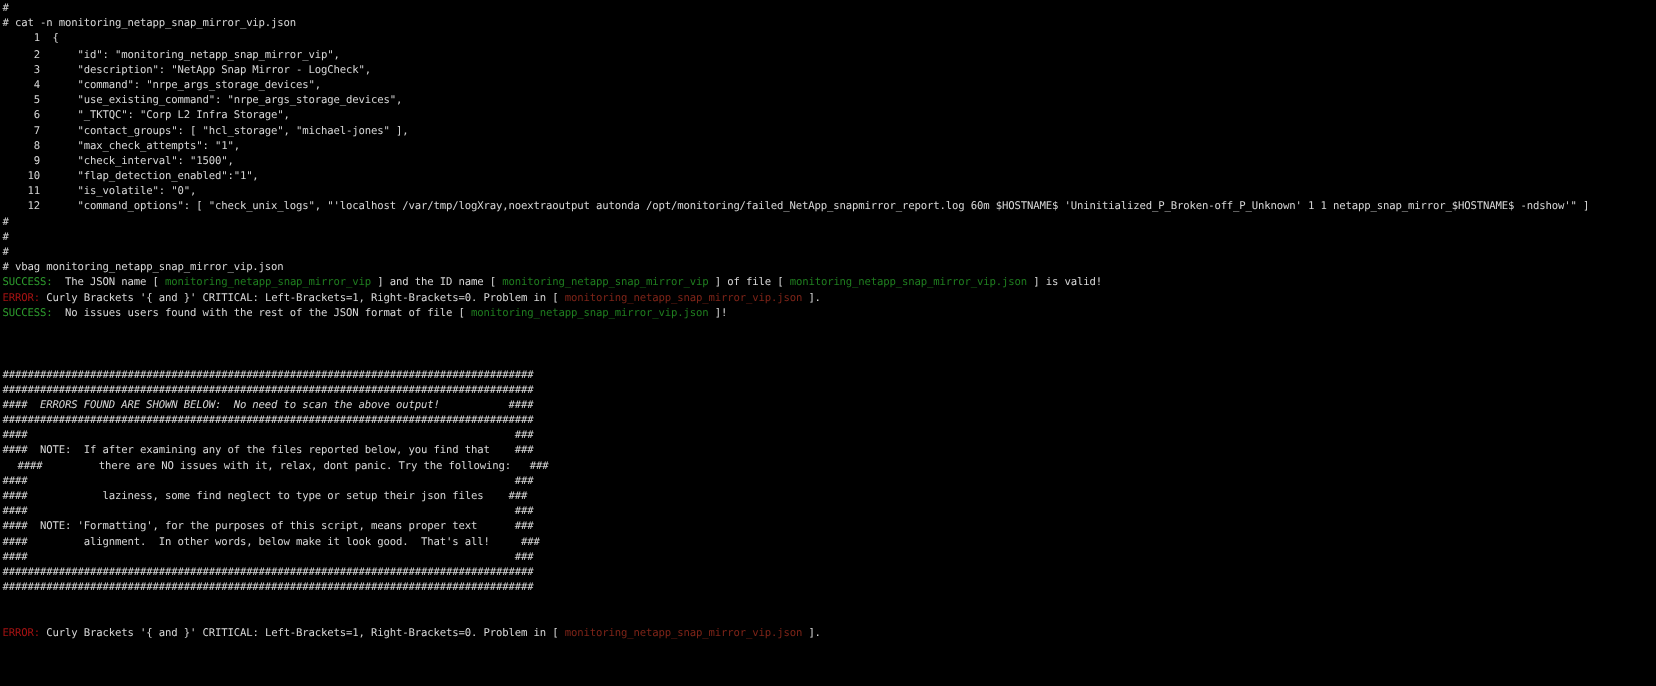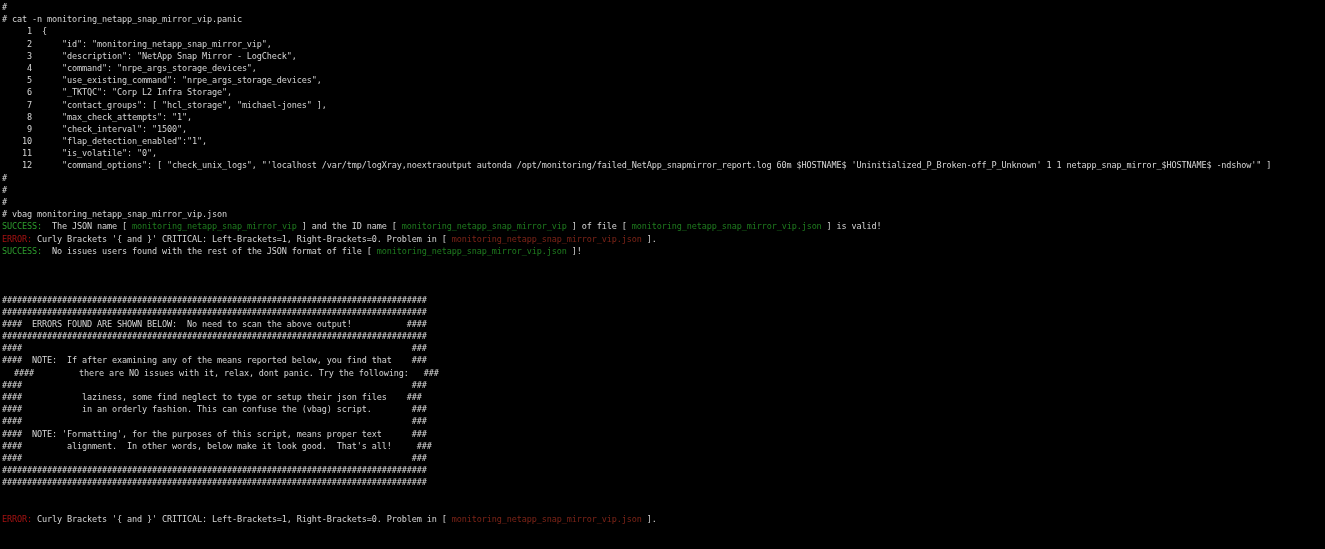--- a/index.html
+++ b/index.html
@@ -31,21 +31,21 @@
     white-space: pre;
   }
   .term-line span { white-space: pre; }
 </style>
 </head>
 <body style="background: rgb(0, 0, 0);">
 
 <div class="terminal">
   <div id="screen" style="color: rgb(214, 214, 214);">
       <div class="term-line"><span style="color: rgb(214, 214, 214);">#</span></div>
-      <div class="term-line"><span style="color: rgb(214, 214, 214);"># cat -n monitoring_netapp_snap_mirror_vip.panic</span></div>
+      <div class="term-line"><span style="color: rgb(214, 214, 214);"># cat -n monitoring_netapp_snap_mirror_vip.json</span></div>
       <div class="term-line"><span style="color: rgb(214, 214, 214);">     1  {</span></div>
       <div class="term-line"><span style="color: rgb(214, 214, 214);">     2      "id": "monitoring_netapp_snap_mirror_vip",</span></div>
       <div class="term-line"><span style="color: rgb(214, 214, 214);">     3      "description": "NetApp Snap Mirror - LogCheck",</span></div>
       <div class="term-line"><span style="color: rgb(214, 214, 214);">     4      "command": "nrpe_args_storage_devices",</span></div>
       <div class="term-line"><span style="color: rgb(214, 214, 214);">     5      "use_existing_command": "nrpe_args_storage_devices",</span></div>
       <div class="term-line"><span style="color: rgb(214, 214, 214);">     6      "_TKTQC": "Corp L2 Infra Storage",</span></div>
       <div class="term-line"><span style="color: rgb(214, 214, 214);">     7      "contact_groups": [ "hcl_storage", "michael-jones" ],</span></div>
       <div class="term-line"><span style="color: rgb(214, 214, 214);">     8      "max_check_attempts": "1",</span></div>
       <div class="term-line"><span style="color: rgb(214, 214, 214);">     9      "check_interval": "1500",</span></div>
       <div class="term-line"><span style="color: rgb(214, 214, 214);">    10      "flap_detection_enabled":"1",</span></div>
@@ -56,28 +56,27 @@
       <div class="term-line"><span style="color: rgb(214, 214, 214);">#</span></div>
       <div class="term-line"><span style="color: rgb(214, 214, 214); text-align: center;"># vbag monitoring_netapp_snap_mirror_vip.json</span></div>
       <div class="term-line"><span style="color: rgb(46, 158, 46);">SUCCESS:</span><span style="color: rgb(214, 214, 214);">  The JSON name [ </span><span style="color: rgb(31, 125, 31);">monitoring_netapp_snap_mirror_vip</span><span style="color: rgb(214, 214, 214);"> ] and the ID name [ </span><span style="color: rgb(31, 125, 31);">monitoring_netapp_snap_mirror_vip</span><span style="color: rgb(214, 214, 214);"> ] of file [ </span><span style="color: rgb(31, 125, 31);">monitoring_netapp_snap_mirror_vip.json</span><span style="color: rgb(214, 214, 214);"> ] is valid!</span></div>
       <div class="term-line"><span style="color: rgb(163, 18, 18);">ERROR:</span><span style="color: rgb(214, 214, 214);"> Curly Brackets '{ and }' CRITICAL: Left-Brackets=1, Right-Brackets=0. Problem in [ </span><span style="color: rgb(126, 36, 24);">monitoring_netapp_snap_mirror_vip.json</span><span style="color: rgb(214, 214, 214);"> ].</span></div>
       <div class="term-line"><span style="color: rgb(46, 158, 46);">SUCCESS:</span><span style="color: rgb(214, 214, 214);">  No issues users found with the rest of the JSON format of file [ </span><span style="color: rgb(31, 125, 31);">monitoring_netapp_snap_mirror_vip.json</span><span style="color: rgb(214, 214, 214);"> ]!</span></div>
       <div class="term-line"></div>
       <div class="term-line"></div>
       <div class="term-line"></div>
       <div class="term-line"><span style="color: rgb(214, 214, 214);">#####################################################################################</span></div>
       <div class="term-line"><span style="color: rgb(214, 214, 214);">#####################################################################################</span></div>
-      <div class="term-line"><span style="color: rgb(214, 214, 214);">####  ERRORS FOUND ARE SHOWN BELOW:  No need to scan the above output!           ####</span></div>
+      <div class="term-line"><span style="color: rgb(214, 214, 214); font-style: italic;">####  ERRORS FOUND ARE SHOWN BELOW:  No need to scan the above output!           ####</span></div>
       <div class="term-line"><span style="color: rgb(214, 214, 214);">#####################################################################################</span></div>
       <div class="term-line"><span style="color: rgb(214, 214, 214);">####                                                                              ###</span></div>
-      <div class="term-line"><span style="color: rgb(214, 214, 214);">####  NOTE:  If after examining any of the means reported below, you find that    ###</span></div>
+      <div class="term-line"><span style="color: rgb(214, 214, 214);">####  NOTE:  If after examining any of the files reported below, you find that    ###</span></div>
       <div class="term-line"><span style="color: rgb(214, 214, 214); margin-left: 12px;">####         there are NO issues with it, relax, dont panic. Try the following:   ###</span></div>
       <div class="term-line"><span style="color: rgb(214, 214, 214);">####                                                                              ###</span></div>
       <div class="term-line"><span style="color: rgb(214, 214, 214);">####            laziness, some find neglect to type or setup their json files    ###</span></div>
-      <div class="term-line"><span style="color: rgb(214, 214, 214);">####            in an orderly fashion. This can confuse the (vbag) script.        ###</span></div>
       <div class="term-line"><span style="color: rgb(214, 214, 214);">####                                                                              ###</span></div>
       <div class="term-line"><span style="color: rgb(214, 214, 214);">####  NOTE: 'Formatting', for the purposes of this script, means proper text      ###</span></div>
       <div class="term-line"><span style="color: rgb(214, 214, 214);">####         alignment.  In other words, below make it look good.  That's all!     ###</span></div>
       <div class="term-line"><span style="color: rgb(214, 214, 214);">####                                                                              ###</span></div>
       <div class="term-line"><span style="color: rgb(214, 214, 214);">#####################################################################################</span></div>
       <div class="term-line"><span style="color: rgb(214, 214, 214);">#####################################################################################</span></div>
       <div class="term-line"></div>
       <div class="term-line"></div>
       <div class="term-line"><span style="color: rgb(163, 18, 18);">ERROR:</span><span style="color: rgb(214, 214, 214);"> Curly Brackets '{ and }' CRITICAL: Left-Brackets=1, Right-Brackets=0. Problem in [ </span><span style="color: rgb(126, 36, 24);">monitoring_netapp_snap_mirror_vip.json</span><span style="color: rgb(214, 214, 214);"> ].</span></div>
       <div class="term-line"></div>

